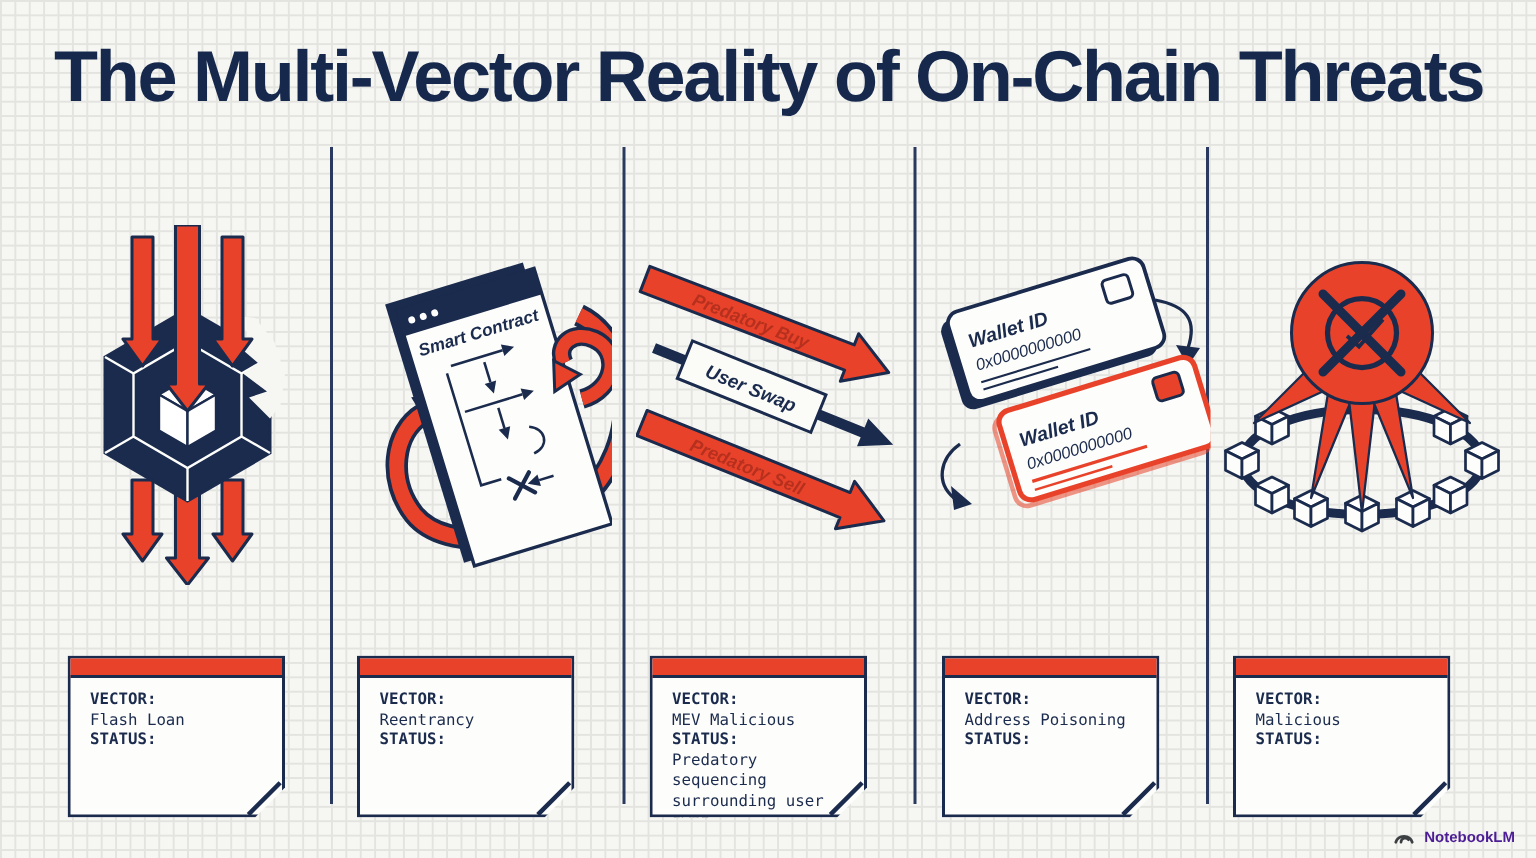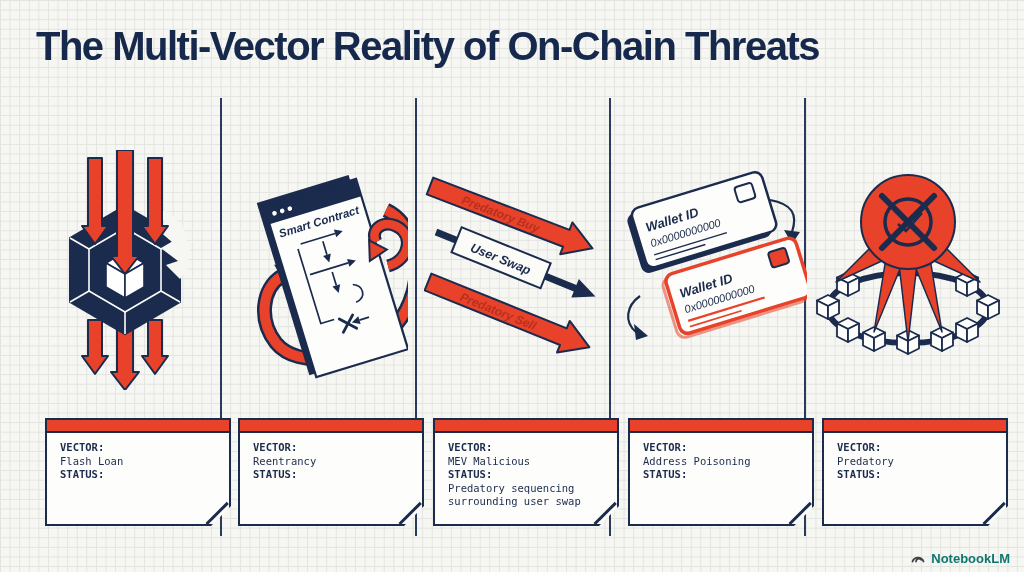--- a/index.html
+++ b/index.html
@@ -8,48 +8,48 @@
     background-color:#f6f6f3;
     background-image:
       linear-gradient(#e3e3df 1px, transparent 1px),
       linear-gradient(90deg,#e3e3df 1px, transparent 1px);
     background-size:9.6px 9.6px;
     font-family:"Liberation Sans",sans-serif;
     color:#1b2b4d;
   }
   .page-title{
     position:absolute;left:36px;top:24px;
-    font-size:40px;font-weight:bold;letter-spacing:-1.5px;
+    font-size:48px;font-weight:bold;letter-spacing:-1.5px;
     color:#16294d;white-space:nowrap;
   }
   .divider{
     position:absolute;top:98px;height:438px;width:2px;
     background:#2a3a5e;
   }
   .illus{position:absolute;}
   .card{
-    position:absolute;top:418px;width:186px;height:108px;
+    position:absolute;top:437px;width:145px;height:108px;
     background:#fdfdfb;border:2px solid #1b2b4d;box-sizing:border-box;
     clip-path:polygon(0 0,100% 0,100% calc(100% - 20px),calc(100% - 20px) 100%,0 100%);
   }
   .card .bar{height:11px;background:#e8432a;border-bottom:2px solid #1b2b4d;}
   .card .body{
     padding:8px 5px 0 13px;
     font-family:"DejaVu Sans Mono",monospace;
     font-size:10.5px;line-height:13.5px;color:#1b2b4d;
   }
   .card .lbl{font-weight:bold;}
   .card .fold{
     position:absolute;width:30px;height:2.5px;background:#1b2b4d;
     right:-3px;bottom:10px;transform:rotate(-45deg);
   }
   .watermark{
     position:absolute;right:14px;bottom:6px;
     display:flex;align-items:center;gap:5px;
-    color:#0f766e;font-size:13px;font-weight:bold;
+    color:#4c1d95;font-size:10px;font-weight:bold;
   }
   svg text{font-family:"Liberation Sans",sans-serif;}
   .artLbl{font-weight:bold;font-style:italic;}
 </style>
 </head>
 <body>
 
 <div class="page-title">The Multi-Vector Reality of On-Chain Threats</div>
 
 <div class="divider" style="left:220px"></div>
@@ -241,21 +241,21 @@
     <div>Address Poisoning</div>
     <div class="lbl">STATUS:</div>
   </div>
   <div class="fold"></div>
 </div>
 
 <div class="card" style="left:822px">
   <div class="bar"></div>
   <div class="body">
     <div class="lbl">VECTOR:</div>
-    <div>Predatory</div>
+    <div>Malicious</div>
     <div class="lbl">STATUS:</div>
   </div>
   <div class="fold"></div>
 </div>
 
 <div class="watermark">
   <svg width="16" height="16" viewBox="0 0 16 16">
     <path d="M2.5,11.5 A5.8,5.8 0 0 1 13.5,11.5" fill="none" stroke="#3c4043" stroke-width="1.8" stroke-linecap="round"></path>
     <path d="M6,11.5 A2.8,2.8 0 0 1 11,9.8" fill="none" stroke="#3c4043" stroke-width="1.8" stroke-linecap="round"></path>
   </svg>

